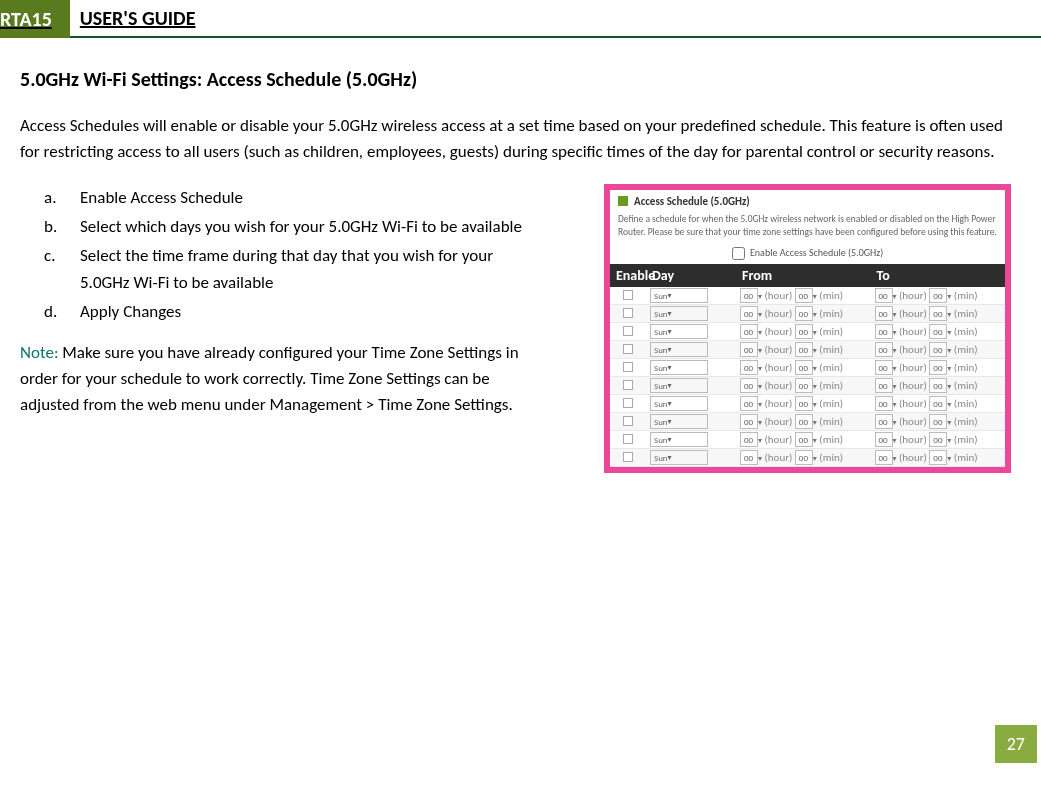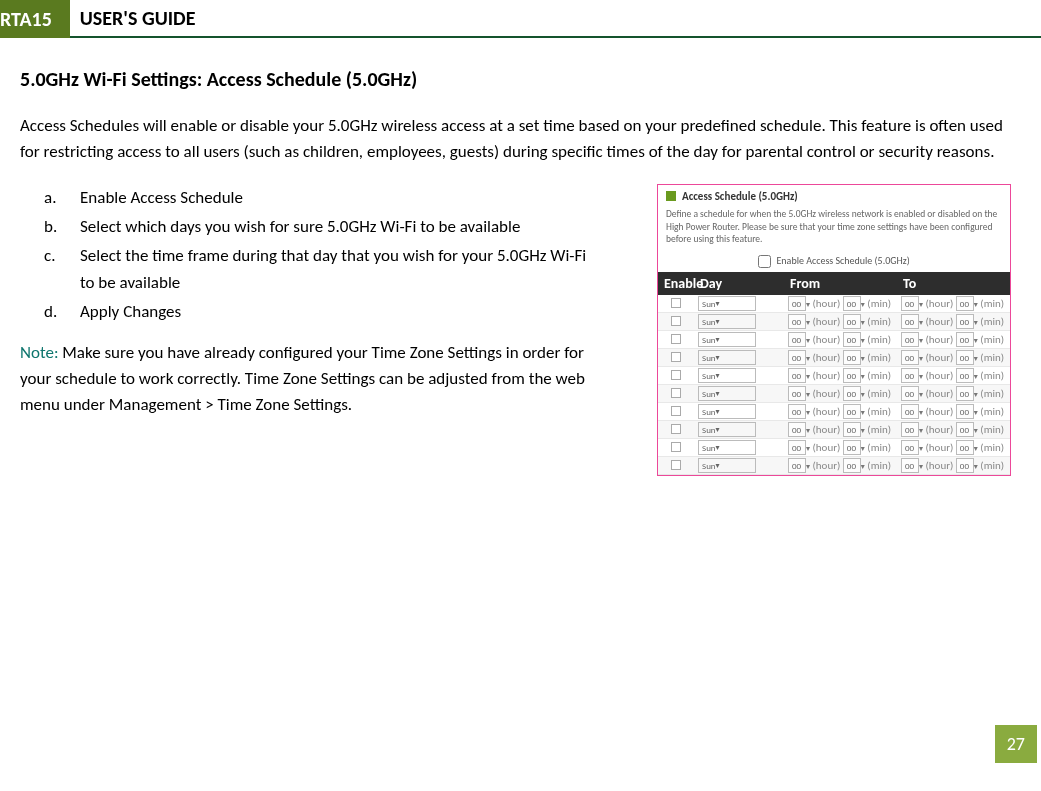--- a/index.html
+++ b/index.html
@@ -8,20 +8,21 @@
     width: 1041px;
     height: 791px;
     position: relative;
     background: #fff;
     color: #000;
   }
   .header {
     display: flex;
     align-items: stretch;
     margin-bottom: 4px;
+    text-decoration: underline;
   }
   .header-badge {
     background: #5a7a1f;
     color: #fff;
     font-weight: bold;
     font-size: 20px;
     padding: 6px 18px 6px 200px;
     display: flex;
     align-items: center;
     margin-left: -200px;
@@ -56,22 +57,22 @@
     margin-bottom: 14px;
   }
   .steps li { display: flex; gap: 18px; margin-bottom: 2px; }
   .steps li .marker { min-width: 18px; }
   .note {
     font-size: 17px;
     line-height: 1.55;
   }
   .note-label { color: #0f766e; }
   .screenshot {
-    border: 1px solid #ec4899;
-    width: 354px;
+    border: 6px solid #ec4899;
+    width: 407px;
     font-size: 10px;
     color: #555;
     background: #fff;
     flex-shrink: 0;
     margin-left: 48px;
   }
   .ss-title {
     display: flex;
     align-items: center;
     gap: 6px;
@@ -143,21 +144,21 @@
 
   <div class="body-row">
     <div class="left-col">
       <ol class="steps" id="steps-list">
           <li>
             <span class="marker">a.</span>
             <span>Enable Access Schedule</span>
           </li>
           <li>
             <span class="marker">b.</span>
-            <span>Select which days you wish for sure 5.0GHz Wi-Fi to be available</span>
+            <span>Select which days you wish for your 5.0GHz Wi-Fi to be available</span>
           </li>
           <li>
             <span class="marker">c.</span>
             <span>Select the time frame during that day that you wish for your 5.0GHz Wi-Fi to be available</span>
           </li>
           <li>
             <span class="marker">d.</span>
             <span>Apply Changes</span>
           </li>
         </ol>

